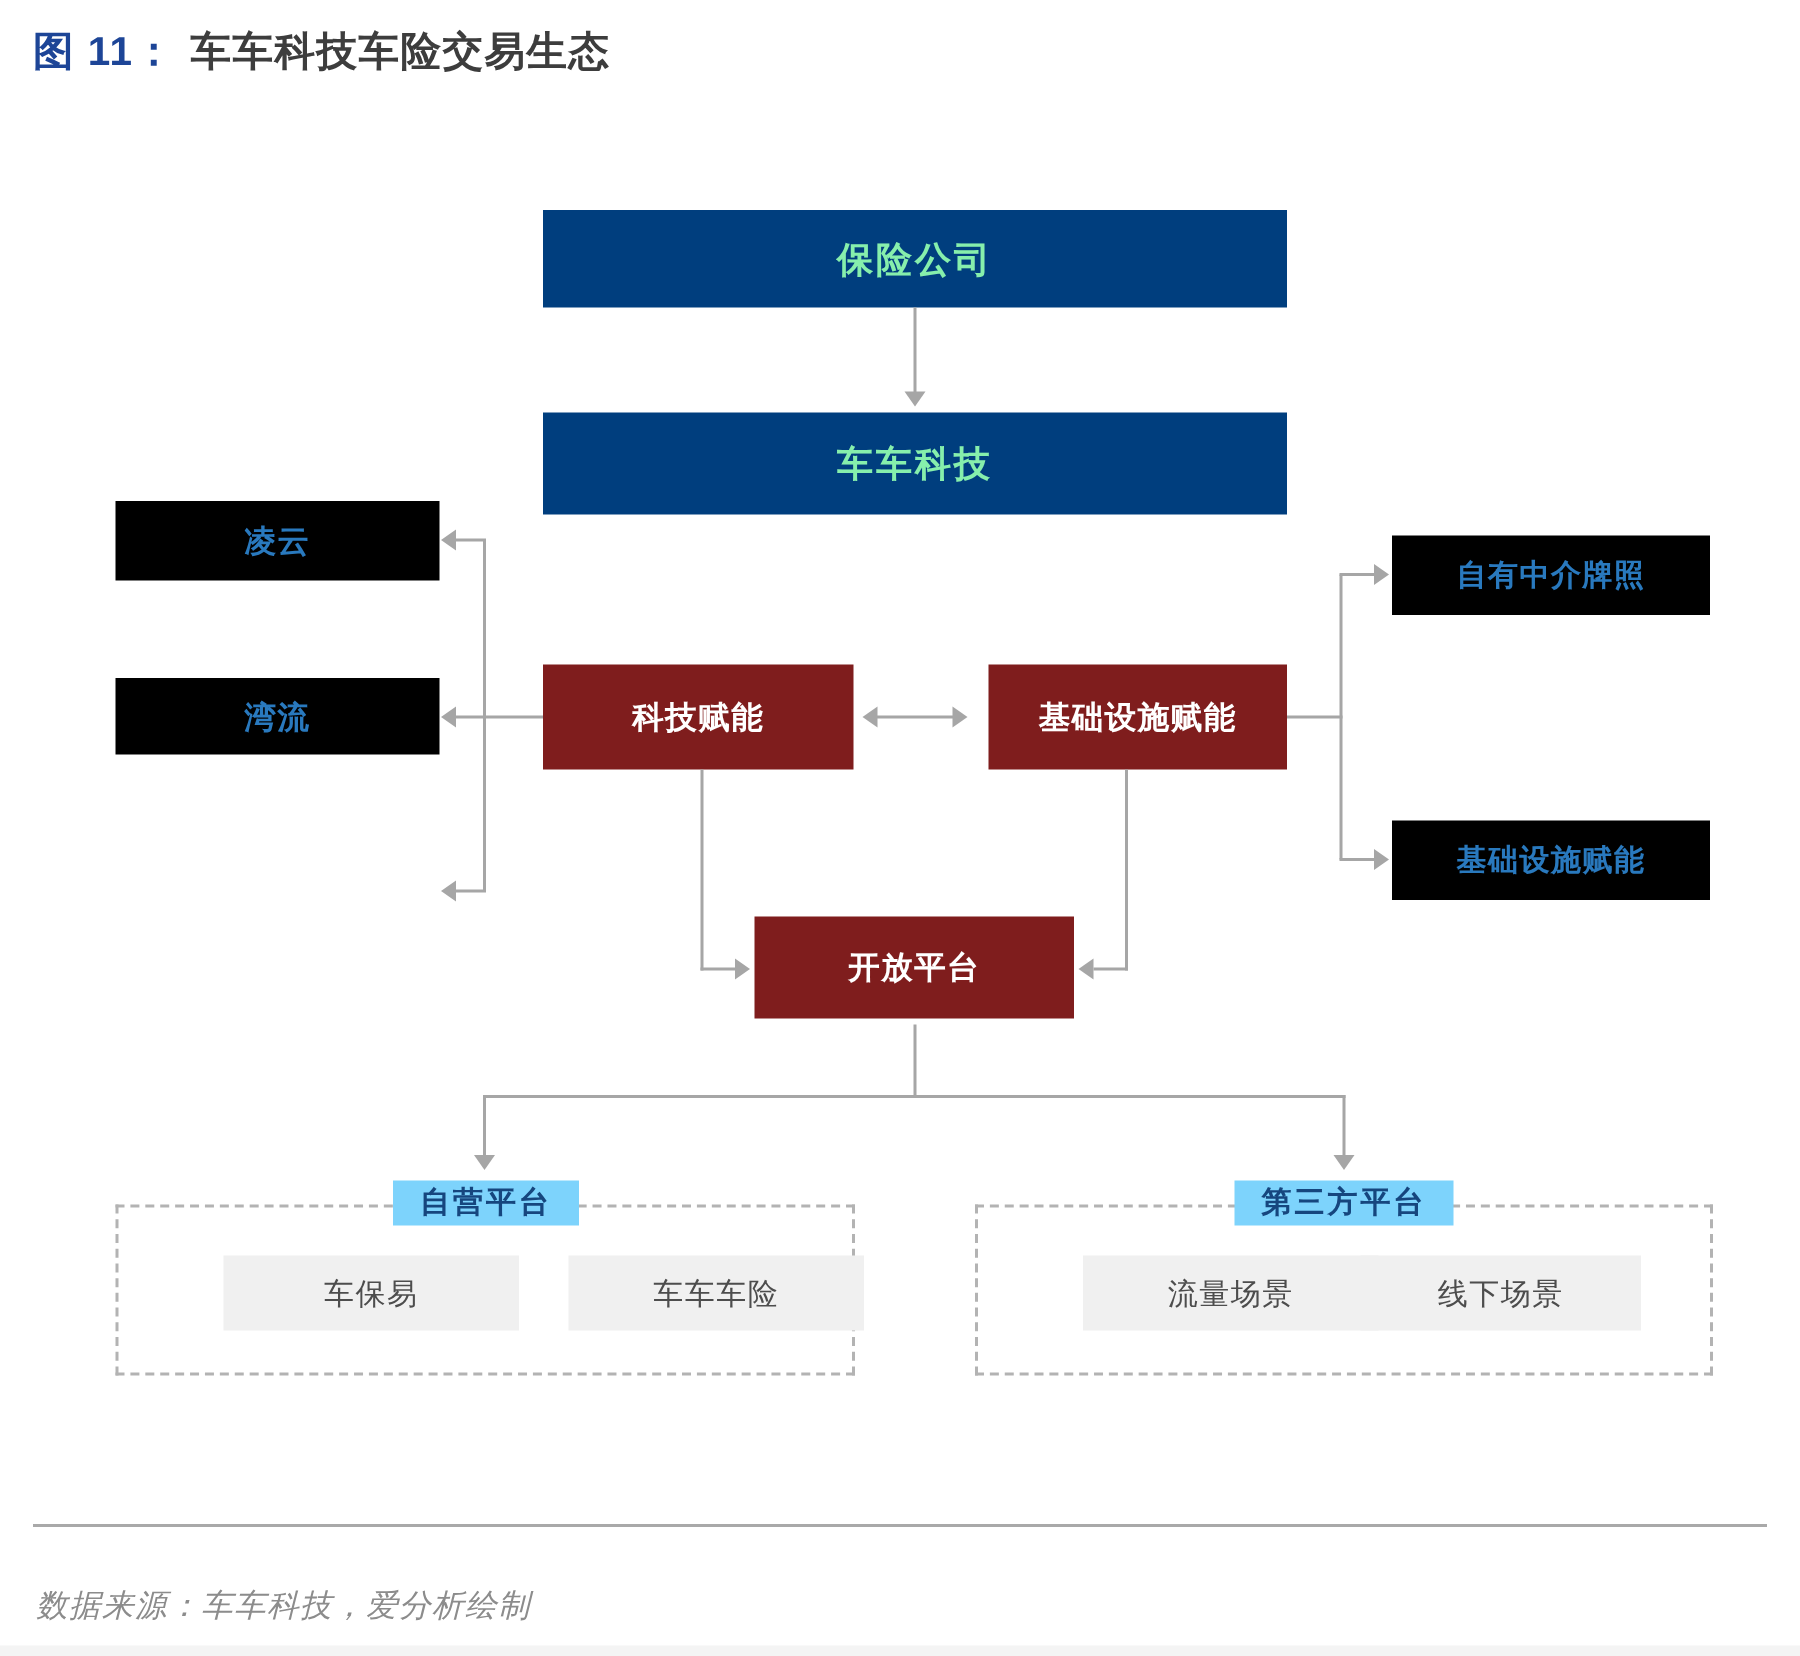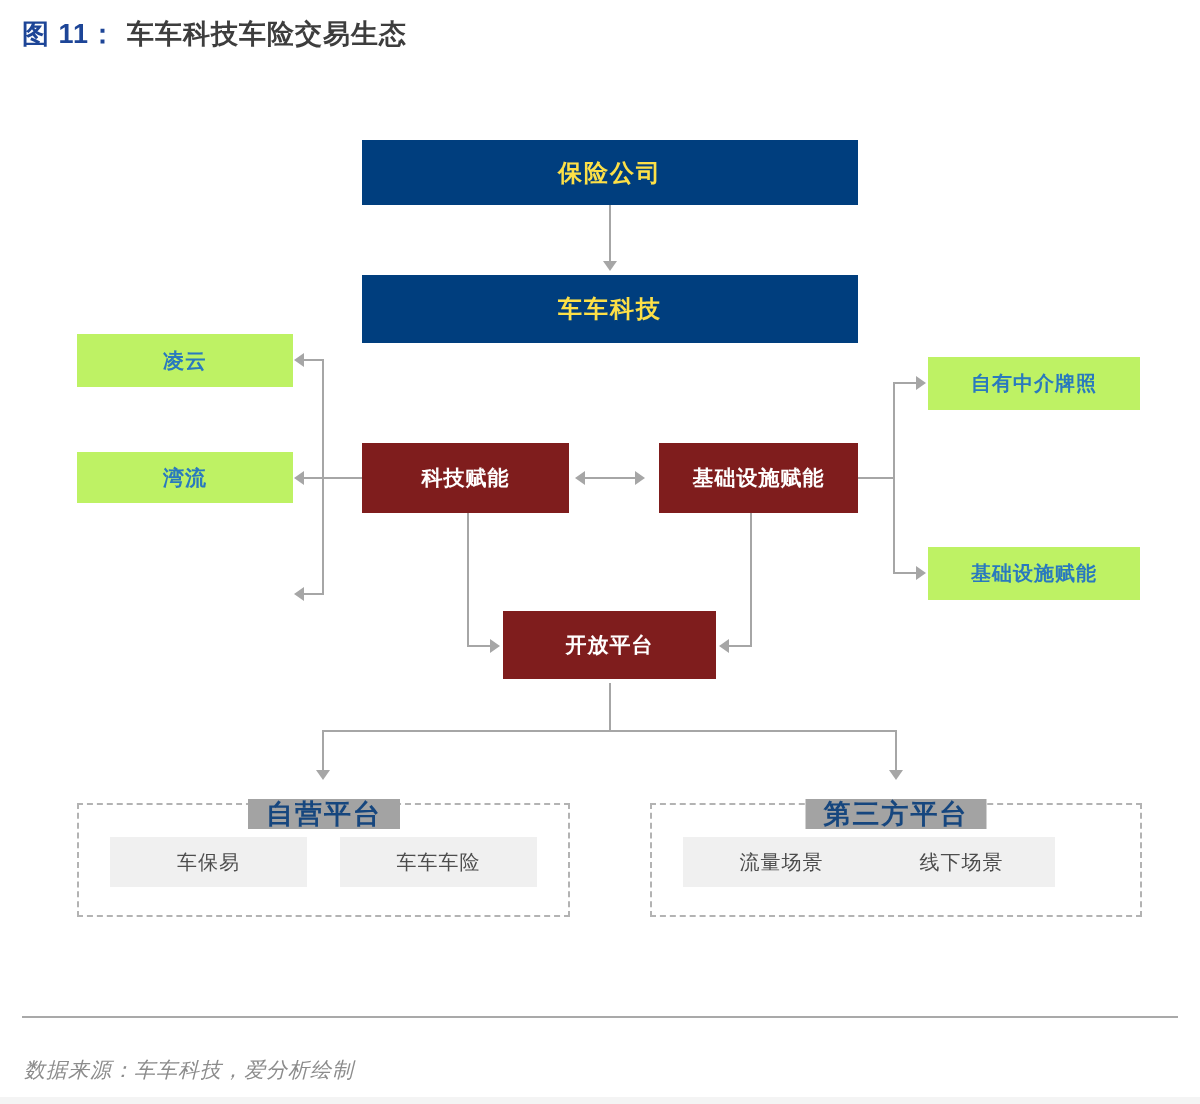--- a/index.html
+++ b/index.html
@@ -18,69 +18,69 @@
     font-size: 27px;
     font-weight: 700;
     letter-spacing: 1px;
   }
   .hdr .fig { color: #1d4597; }
   .hdr .ttl { color: #3d3d3d; margin-left: 10px; }
 
   .navy-box {
     position: absolute;
     background: #003e7e;
-    color: #fde047;
+    color: #86efac;
     font-size: 24px;
     font-weight: 700;
     display: flex; align-items: center; justify-content: center;
     letter-spacing: 2px;
   }
   .blue-box {
     position: absolute;
     background: #7f1d1d;
     color: #ffffff;
     font-size: 21px;
     font-weight: 700;
     display: flex; align-items: center; justify-content: center;
     letter-spacing: 1px;
   }
   .light-box {
     position: absolute;
-    background: #bef264;
+    background: #000000;
     color: #2979be;
     font-size: 21px;
     font-weight: 700;
     display: flex; align-items: center; justify-content: center;
     letter-spacing: 1px;
   }
   .gray-box {
     position: absolute;
     background: #f0f0f0;
     color: #4d4d4d;
     font-size: 20px;
     display: flex; align-items: center; justify-content: center;
     letter-spacing: 1px;
+    margin-left: 39px;
   }
   .dashed-box {
     position: absolute;
     border: 2px dashed #b3b3b3;
     background: transparent;
   }
   .section-title {
     position: absolute;
     transform: translateX(-50%);
-    background: #a3a3a3;
+    background: #7dd3fc;
     padding: 0 18px;
-    font-size: 27px;
+    font-size: 20px;
     font-weight: 700;
     color: #16467e;
     letter-spacing: 2px;
     z-index: 3;
     line-height: 30px;
-    margin-top: 12px;
   }
   .line { position: absolute; background: #a6a6a6; }
   .ah { position: absolute; width: 0; height: 0; }
   .ah-down  { border-left: 7px solid transparent; border-right: 7px solid transparent; border-top: 10px solid #a6a6a6; }
   .ah-left  { border-top: 7px solid transparent; border-bottom: 7px solid transparent; border-right: 10px solid #a6a6a6; }
   .ah-right { border-top: 7px solid transparent; border-bottom: 7px solid transparent; border-left: 10px solid #a6a6a6; }
 
   .footer-line {
     position: absolute;
     left: 22px; top: 1016px;

